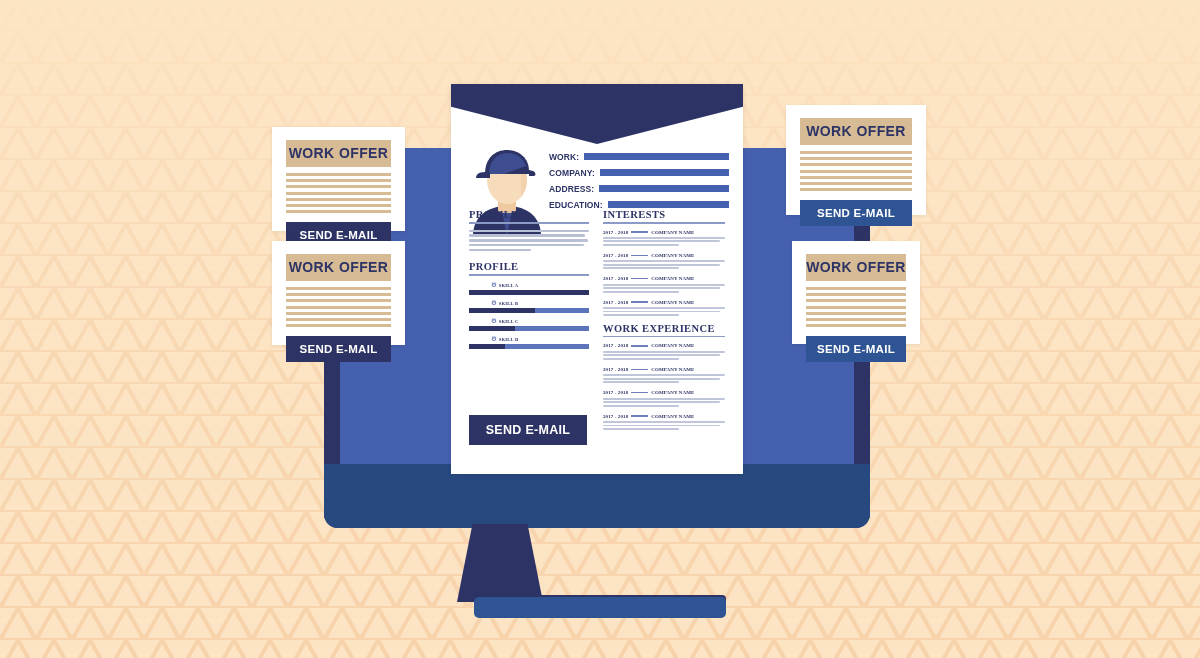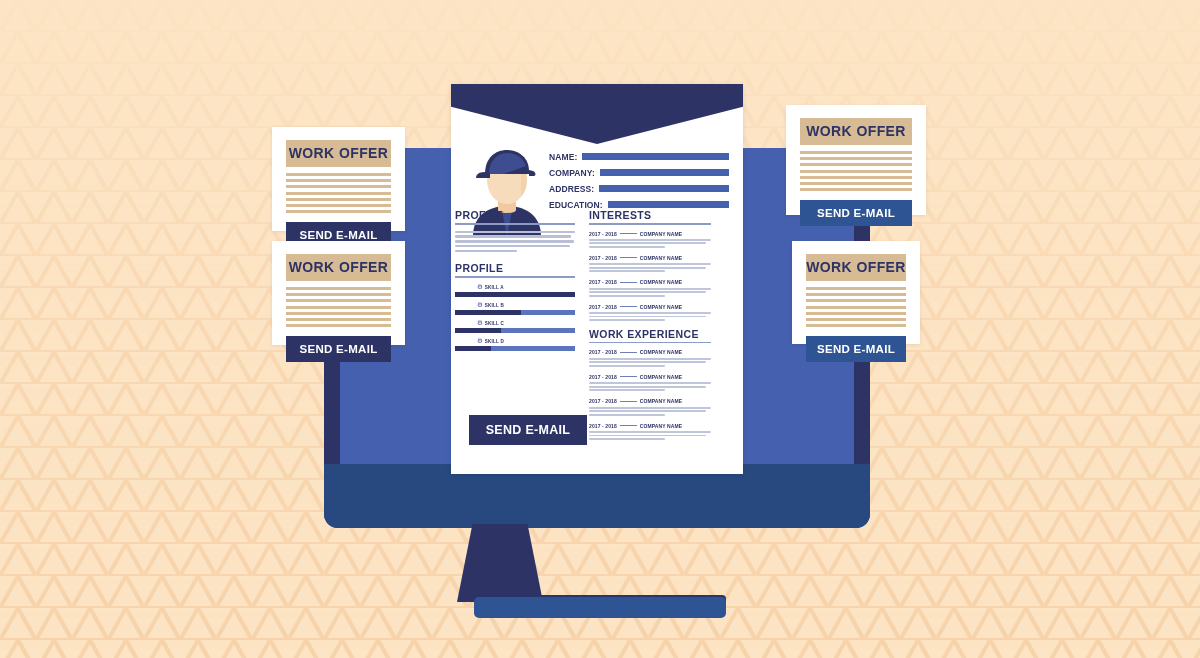--- a/index.html
+++ b/index.html
@@ -151,22 +151,23 @@
     background: #4560AE;
     margin-left: 5px;
   }
 
   
   #resume-body {
     position: absolute;
     left: 0; top: 125px;
     width: 292px;
     display: flex;
-    padding: 0 4px;
+    padding: 0 18px;
     gap: 14px;
+    font-family: Liberation Serif, serif;
   }
   .col { width: 120px; }
   .col-left { width: 120px; }
   .col-right { width: 122px; }
 
   .sec-title {
     font-size: 10.5px;
     font-weight: bold;
     color: #2D3365;
     letter-spacing: 0.4px;
@@ -359,21 +360,21 @@
         <path d="M39 12 a20 24 0 0 1 20 24 a20 24 0 0 1 -6 17 L53 18 Z" fill="#F0C9A0" opacity="0.55"></path>
 
         <path d="M17 30 C17 14 27 6 39 6 C51 6 61 14 61 27 L61 30 Z" fill="#2D3365"></path>
         <path d="M21 30 C21 17 29 9 40 9 C48 9 55 14 58 22 L36 30 Z" fill="#3D4D8F"></path>
         <path d="M17 28 C10 28 8 31 8 34 L22 34 L22 28 Z" fill="#2D3365"></path>
         <path d="M61 26 L61 32 L66 32 C68 32 68 28 65 27 Z" fill="#2D3365"></path>
       </svg>
 
       <div id="info-fields">
         <div class="info-row">
-          <span class="info-label">NAME:</span>
+          <span class="info-label">WORK:</span>
           <span class="info-bar"></span>
         </div>
         <div class="info-row">
           <span class="info-label">COMPANY:</span>
           <span class="info-bar"></span>
         </div>
         <div class="info-row">
           <span class="info-label">ADDRESS:</span>
           <span class="info-bar"></span>
         </div>

